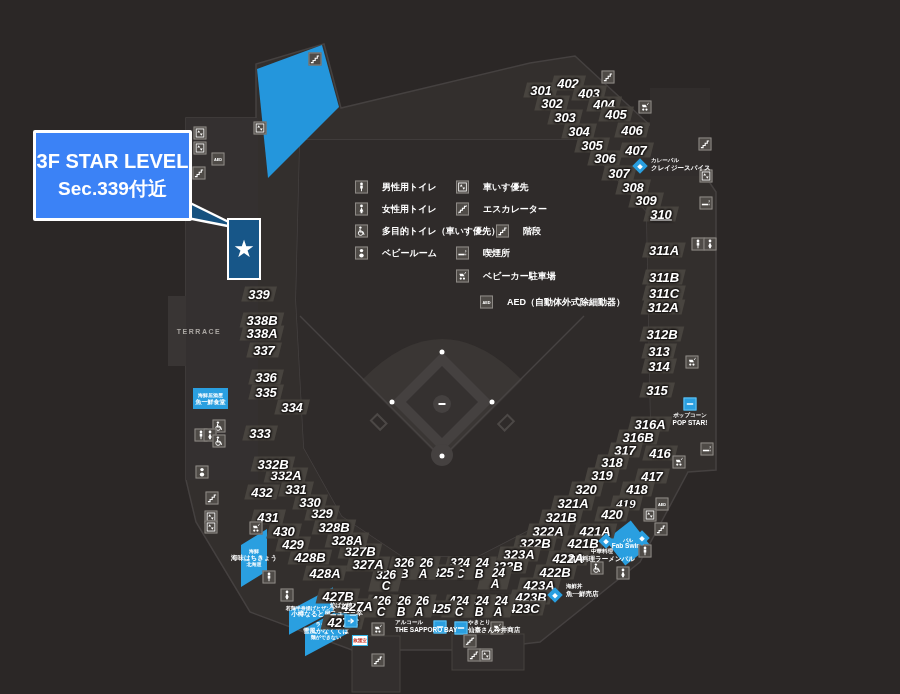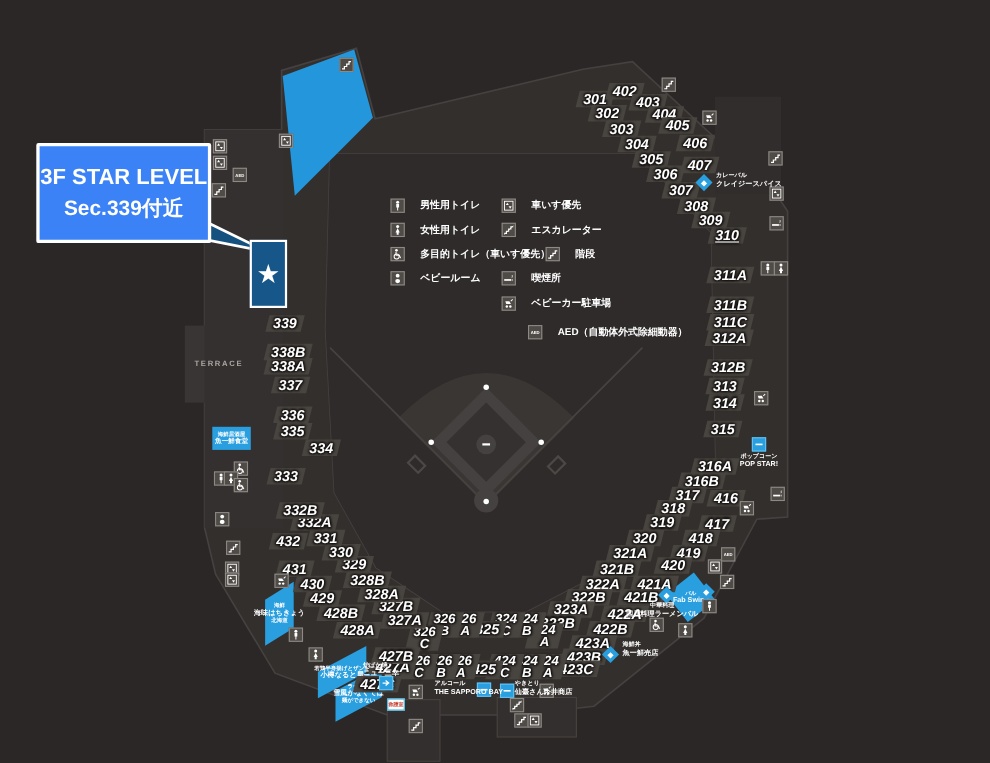--- a/index.html
+++ b/index.html
@@ -192,21 +192,21 @@
       <div class="sec" style="left: 264px; top: 407px; margin-left: 28px;"><i></i>334</div>
       <div class="sec" style="left: 266px; top: 392px;"><i></i>335</div>
       <div class="sec" style="left: 266px; top: 377px;"><i></i>336</div>
       <div class="sec" style="left: 264px; top: 350px;"><i></i>337</div>
       <div class="sec" style="left: 262px; top: 333px;"><i></i>338A</div>
       <div class="sec" style="left: 262px; top: 320px;"><i></i>338B</div>
       <div class="sec" style="left: 259px; top: 294px;"><i></i>339</div>
       <div class="sec" style="left: 660px; top: 453px;"><i></i>416</div>
       <div class="sec" style="left: 652px; top: 476px;"><i></i>417</div>
       <div class="sec" style="left: 637px; top: 489px;"><i></i>418</div>
-      <div class="sec" style="left: 626px; top: 503px;"><i></i>419</div>
+      <div class="sec" style="left: 626px; top: 503px; font-family: Liberation Serif, serif;"><i></i>419</div>
       <div class="sec" style="left: 612px; top: 514px;"><i></i>420</div>
       <div class="sec" style="left: 595px; top: 531px;"><i></i>421A</div>
       <div class="sec" style="left: 583px; top: 543px;"><i></i>421B</div>
       <div class="sec" style="left: 568px; top: 558px;"><i></i>422A</div>
       <div class="sec" style="left: 555px; top: 572px;"><i></i>422B</div>
       <div class="sec" style="left: 539px; top: 585px;"><i></i>423A</div>
       <div class="sec" style="left: 531px; top: 597px;"><i></i>423B</div>
       <div class="sec" style="left: 524px; top: 608px;"><i></i>423C</div>
       <div class="sec stack" style="left: 498px; top: 606px;">
         <i></i>
@@ -233,21 +233,21 @@
         <i></i>
         <div>426</div>
         <div>B</div>
       </div>
       <div class="sec stack" style="left: 381px; top: 606px;">
         <i></i>
         <div>426</div>
         <div>C</div>
       </div>
       <div class="sec" style="left: 357px; top: 606px;"><i></i>427A</div>
-      <div class="sec" style="left: 360px; top: 596px;"><i></i>427B</div>
+      <div class="sec" style="left: 338px; top: 596px;"><i></i>427B</div>
       <div class="sec" style="left: 343px; top: 583px; margin-top: 39px;"><i></i>427C</div>
       <div class="sec" style="left: 325px; top: 573px;"><i></i>428A</div>
       <div class="sec" style="left: 310px; top: 557px;"><i></i>428B</div>
       <div class="sec" style="left: 293px; top: 544px;"><i></i>429</div>
       <div class="sec" style="left: 284px; top: 531px;"><i></i>430</div>
       <div class="sec" style="left: 268px; top: 517px;"><i></i>431</div>
       <div class="sec" style="left: 262px; top: 492px;"><i></i>432</div>
     </div>
   <div id="icons">
       <span class="icon" style="left: 315px; top: 59px;">

